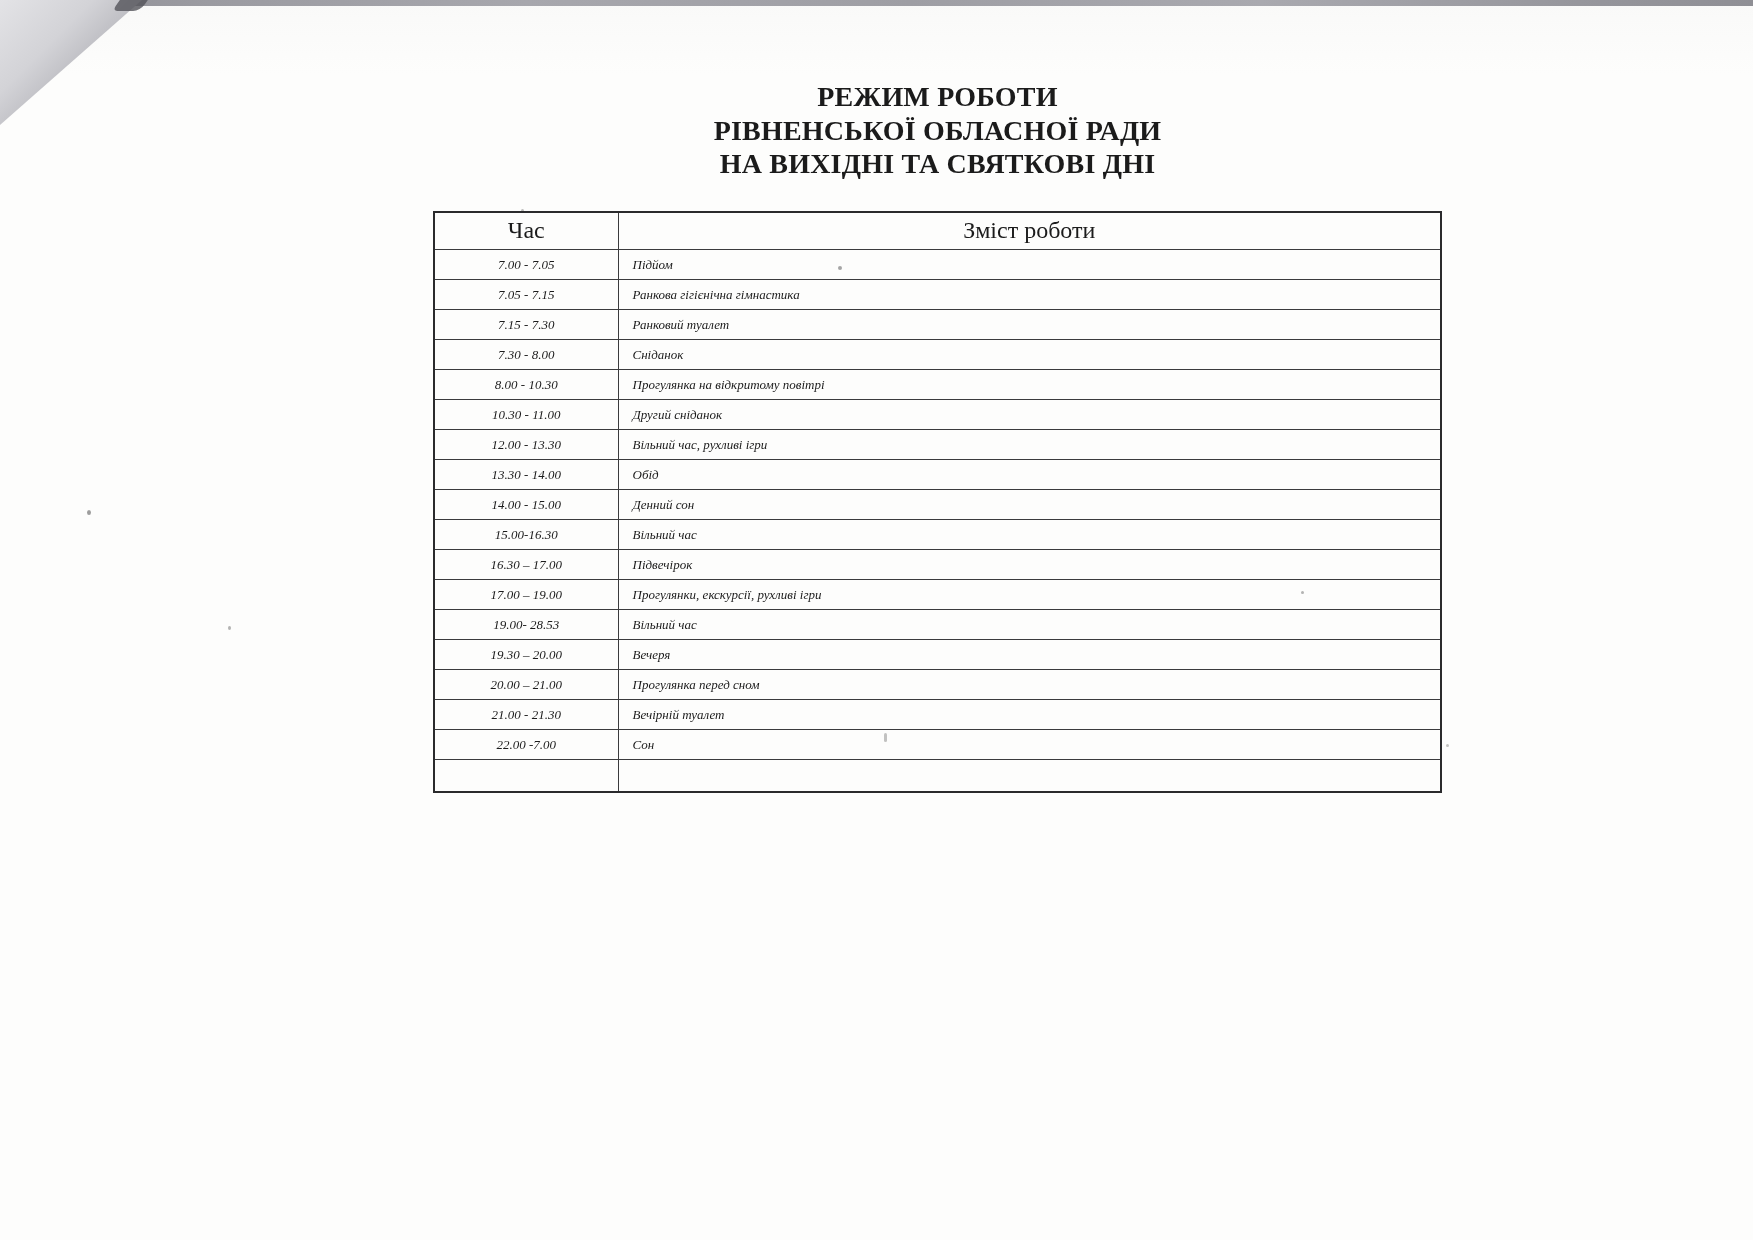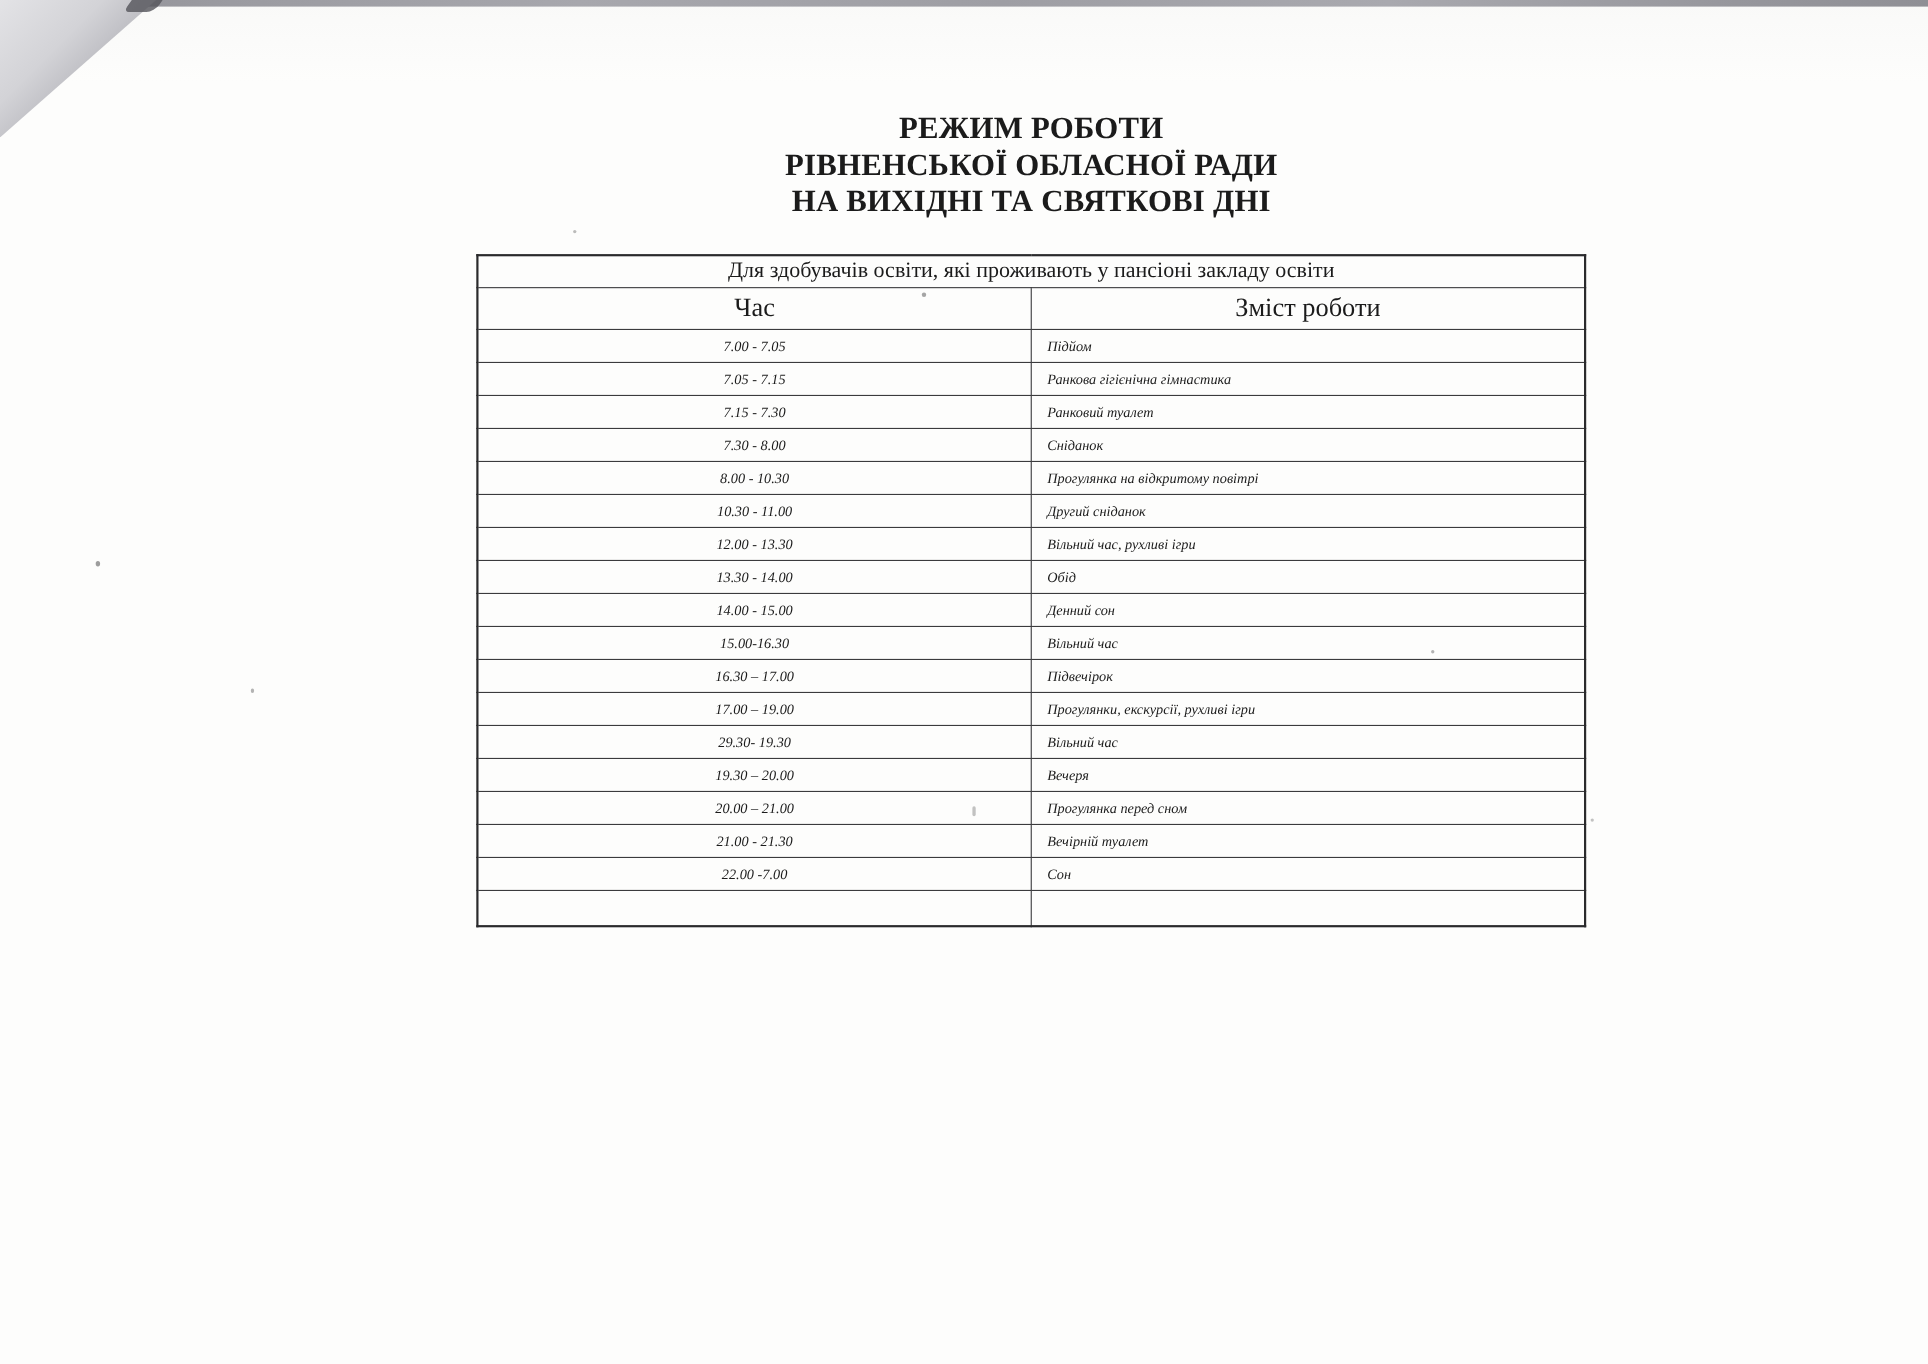--- a/index.html
+++ b/index.html
@@ -33,21 +33,21 @@
   .speck { position: absolute; background: #6a6a6a; border-radius: 50%; }
   .sp1 { left: 87px;  top: 510px; width: 4px; height: 5px; opacity: .65; }
   .sp2 { left: 228px; top: 626px; width: 3px; height: 4px; opacity: .5; }
   .sp3 { left: 838px; top: 266px; width: 4px; height: 4px; opacity: .6; }
   .sp4 { left: 1301px; top: 591px; width: 3px; height: 3px; opacity: .5; }
   .sp5 { left: 884px; top: 733px; width: 3px; height: 9px; opacity: .4; border-radius: 2px; }
   .sp6 { left: 1446px; top: 744px; width: 3px; height: 3px; opacity: .4; }
   .sp7 { left: 521px; top: 209px; width: 3px; height: 3px; opacity: .45; }
 
   
-  .doc { position: absolute; left: 433px; top: 100px; width: 1009px; }
+  .doc { position: absolute; left: 433px; top: 80px; width: 1009px; }
   .title-block {
     text-align: center; font-weight: 700;
     font-size: 28px; line-height: 33.5px; letter-spacing: .2px;
   }
   .title-line { display: block; }
 
   table.tbl {
     border-collapse: collapse; table-layout: fixed;
     width: 1009px; margin-top: 30px;
     border: 2px solid #2a2a2c;
@@ -82,23 +82,20 @@
 <div class="doc">
 
   <div class="title-block">
     <span class="title-line">РЕЖИМ РОБОТИ</span>
     <span class="title-line">РІВНЕНСЬКОЇ ОБЛАСНОЇ РАДИ</span>
     <span class="title-line">НА ВИХІДНІ ТА СВЯТКОВІ ДНІ</span>
   </div>
 
   <table class="tbl">
     <tbody>
-        <tr class="hdr-audience">
-      <td colspan="2">Для здобувачів освіти, які проживають у пансіоні закладу освіти</td>
-    </tr>
     <tr class="hdr-cols">
       <td class="c-time">Час</td>
       <td>Зміст роботи</td>
     </tr>
 
     <tr class="data-row">
       <td class="c-time">7.00 - 7.05</td>
       <td class="c-act">Підйом</td>
     </tr>
     <tr class="data-row">
@@ -139,21 +136,21 @@
     </tr>
     <tr class="data-row">
       <td class="c-time">16.30 – 17.00</td>
       <td class="c-act">Підвечірок</td>
     </tr>
     <tr class="data-row">
       <td class="c-time">17.00 – 19.00</td>
       <td class="c-act">Прогулянки, екскурсії, рухливі ігри</td>
     </tr>
     <tr class="data-row">
-      <td class="c-time">29.30- 19.30</td>
+      <td class="c-time">19.00- 28.53</td>
       <td class="c-act">Вільний час</td>
     </tr>
     <tr class="data-row">
       <td class="c-time">19.30 – 20.00</td>
       <td class="c-act">Вечеря</td>
     </tr>
     <tr class="data-row">
       <td class="c-time">20.00 – 21.00</td>
       <td class="c-act">Прогулянка перед сном</td>
     </tr>

